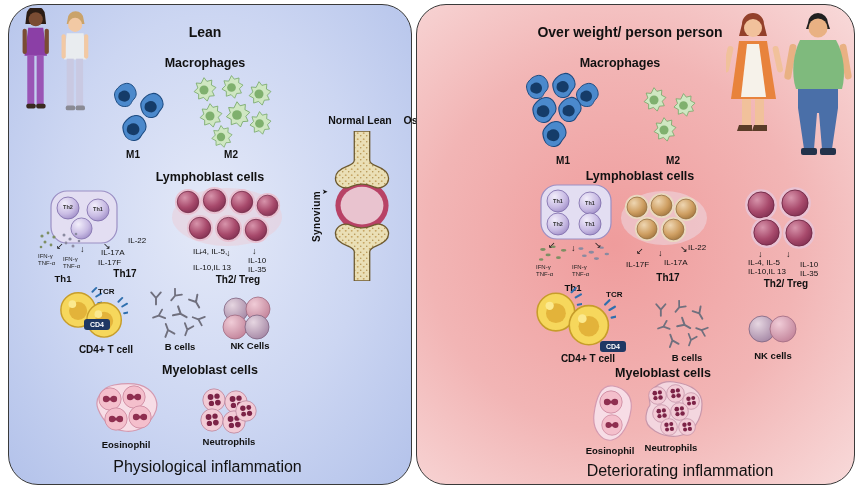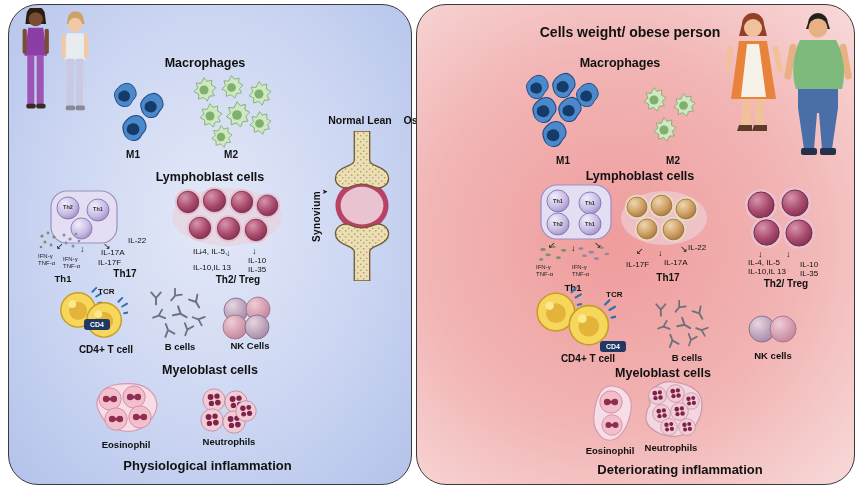--- a/index.html
+++ b/index.html
@@ -17,21 +17,21 @@
   .sm{font-weight:bold;font-size:9.5px;text-align:center;white-space:nowrap;}
   .cyt{font-size:8px;text-align:right;white-space:nowrap;color:#111;}
   .tiny{font-size:6px;line-height:7px;color:#222;white-space:nowrap;}
   .tiny span{display:block;}
   .circ-lbl{font-size:5.5px;font-weight:bold;color:#333;text-align:center;}
   .arrow{font-size:9px;color:#111;line-height:9px;}
   .pill{background:#1f3864;color:#fff;font-size:7px;font-weight:bold;
         border-radius:3px;text-align:center;line-height:11px;}
   .vlabel{position:absolute;writing-mode:vertical-rl;transform:rotate(180deg);
           font-weight:bold;font-size:10px;letter-spacing:.4px;white-space:nowrap;}
-  .footer{font-weight:bold;font-size:13px;text-align:center;white-space:nowrap;}
+  .footer{font-weight:normal;font-size:16px;text-align:center;white-space:nowrap;}
   .flip{display:inline-block;transform:scaleX(-1);}
 </style>
 </head>
 <body>
 
 <div class="stage">
 
   <svg style="position:absolute;width:0;height:0" aria-hidden="true">
     <defs>
       <radialGradient id="gTh" cx="35%" cy="30%" r="80%">
@@ -189,20 +189,21 @@
       </symbol>
     </defs>
   </svg>
 
   <section class="panel panel-left"></section>
 
   <svg class="abs" style="left:14px;top:8px;width:96px;height:122px" viewBox="0 0 100 130">
       <use href="#sym-lean"></use>
     </svg>
 
+  <div class="abs h1" style="left:145px;top:24px;width:120px">Lean</div>
   <div class="abs h2" style="left:140px;top:56px;width:130px">Macrophages</div>
 
   <svg class="abs" style="left:108px;top:80px;width:62px;height:66px" viewBox="0 0 62 66">
     <use href="#sym-m1" x="4" y="2" width="26" height="26"></use>
     <use href="#sym-m1" x="30" y="12" width="27" height="27"></use>
     <use href="#sym-m1" x="12" y="34" width="28" height="28"></use>
   </svg>
   <div class="abs lbl" style="left:118px;top:149px;width:30px">M1</div>
 
   <svg class="abs" style="left:188px;top:74px;width:88px;height:78px" viewBox="0 0 88 78">
@@ -328,21 +329,21 @@
 
   <div class="abs lbl" style="left:402px;top:114px;width:100px;font-size:10.5px">Osteoarthritis Joint</div>
   <svg class="abs" style="left:420px;top:127px;width:60px;height:158px" viewBox="0 0 70 175">
       <use href="#sym-joint-oa"></use>
     </svg>
   <div class="vlabel" style="left:484px;top:140px;height:130px">Deteriorating Synovium</div>
   <span class="abs flip" style="left:476px;top:198px;font-size:7px">➤</span>
 
   <section class="panel panel-right"></section>
 
-  <div class="abs h1" style="left:515px;top:24px;width:230px">Cells weight/ obese person</div>
+  <div class="abs h1" style="left:515px;top:24px;width:230px">Over weight/ person person</div>
   <div class="abs h2" style="left:555px;top:56px;width:130px">Macrophages</div>
 
   <svg class="abs" style="left:726px;top:12px;width:128px;height:152px" viewBox="0 0 128 152">
       <use href="#sym-obese"></use>
     </svg>
 
   <svg class="abs" style="left:522px;top:72px;width:84px;height:82px" viewBox="0 0 84 82">
     <use href="#sym-m1" x="2" y="2" width="26" height="26"></use>
     <use href="#sym-m1" x="28" y="0" width="27" height="27"></use>
     <use href="#sym-m1" x="52" y="10" width="26" height="26"></use>

